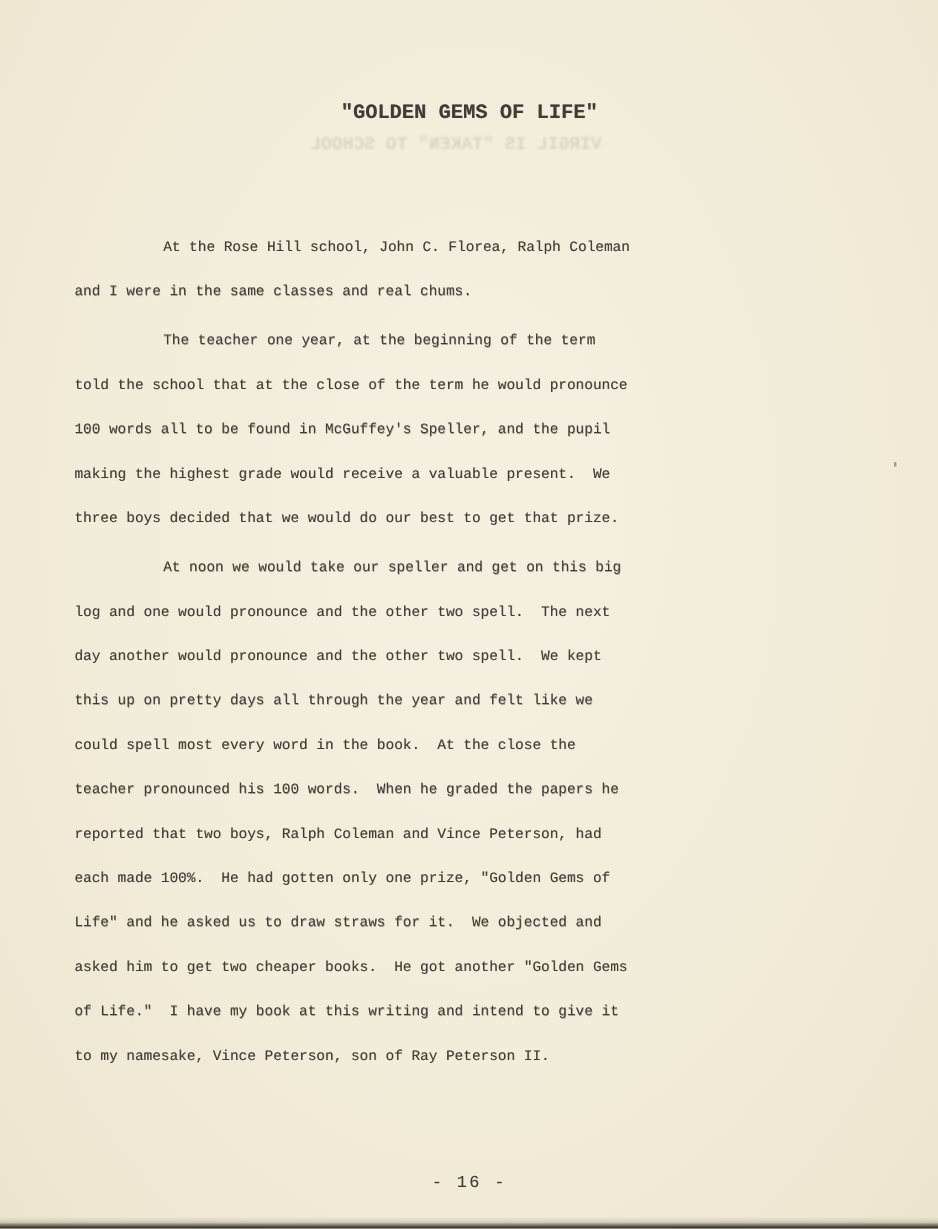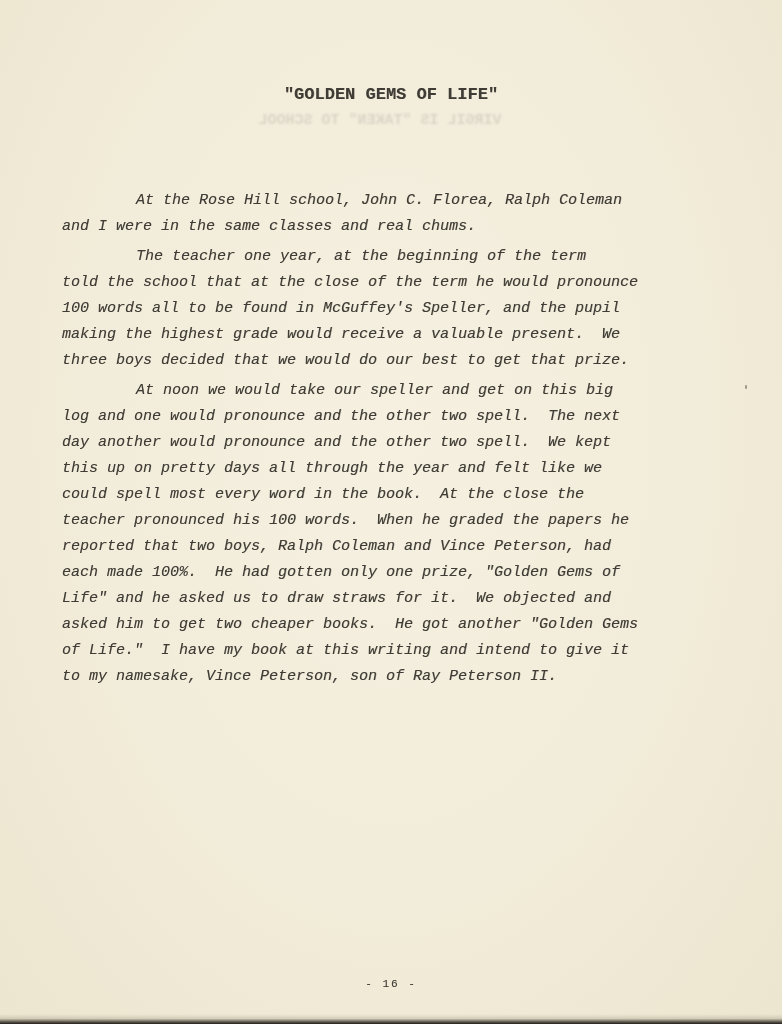--- a/index.html
+++ b/index.html
@@ -39,37 +39,36 @@
     opacity: 0.22;
     transform: scaleX(-1);
     filter: blur(0.8px);
     user-select: none;
   }
   .body-text {
     position: absolute;
     top: 188px;
     left: 62px;
     width: 700px;
-    font-size: 15px;
-    line-height: 26px;
+    font-size: 12px;
+    line-height: 37px;
     text-shadow: 0.35px 0.35px 0 rgba(63,60,53,0.4);
-    font-style: italic;
   }
   .body-text p {
     margin: 0 0 4px 0;
     white-space: pre-wrap;
     text-indent: 74px;
   }
   .page-number {
     position: absolute;
     top: 978px;
     left: 0;
     width: 782px;
     text-align: center;
-    font-size: 11px;
+    font-size: 14px;
     letter-spacing: 2px;
     text-shadow: 0.35px 0.35px 0 rgba(63,60,53,0.4);
   }
   .scan-edge {
     position: absolute;
     left: 0;
     bottom: 0;
     width: 782px;
     height: 10px;
     background: linear-gradient(to bottom,

